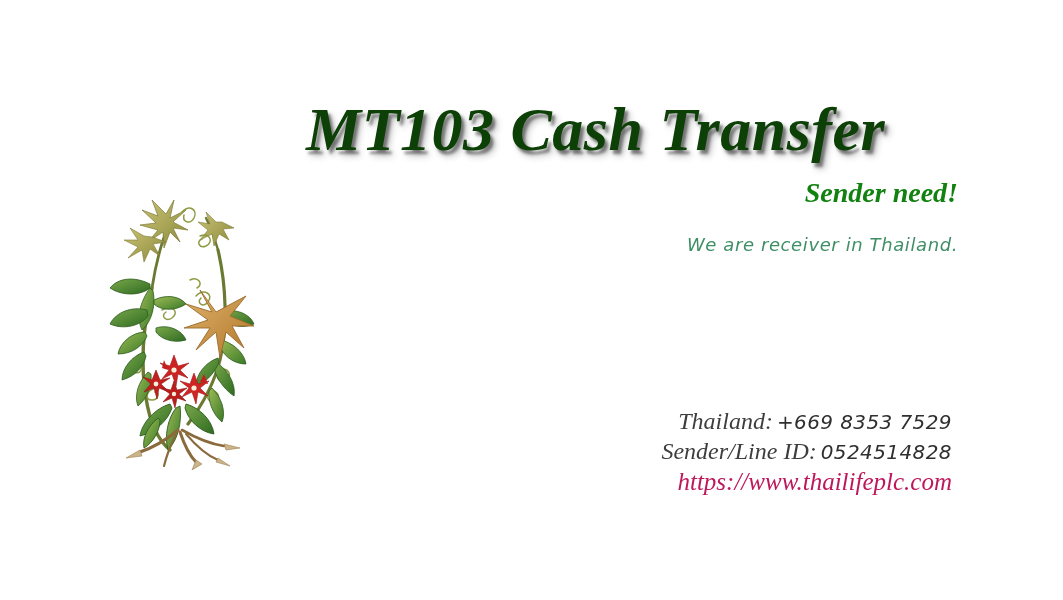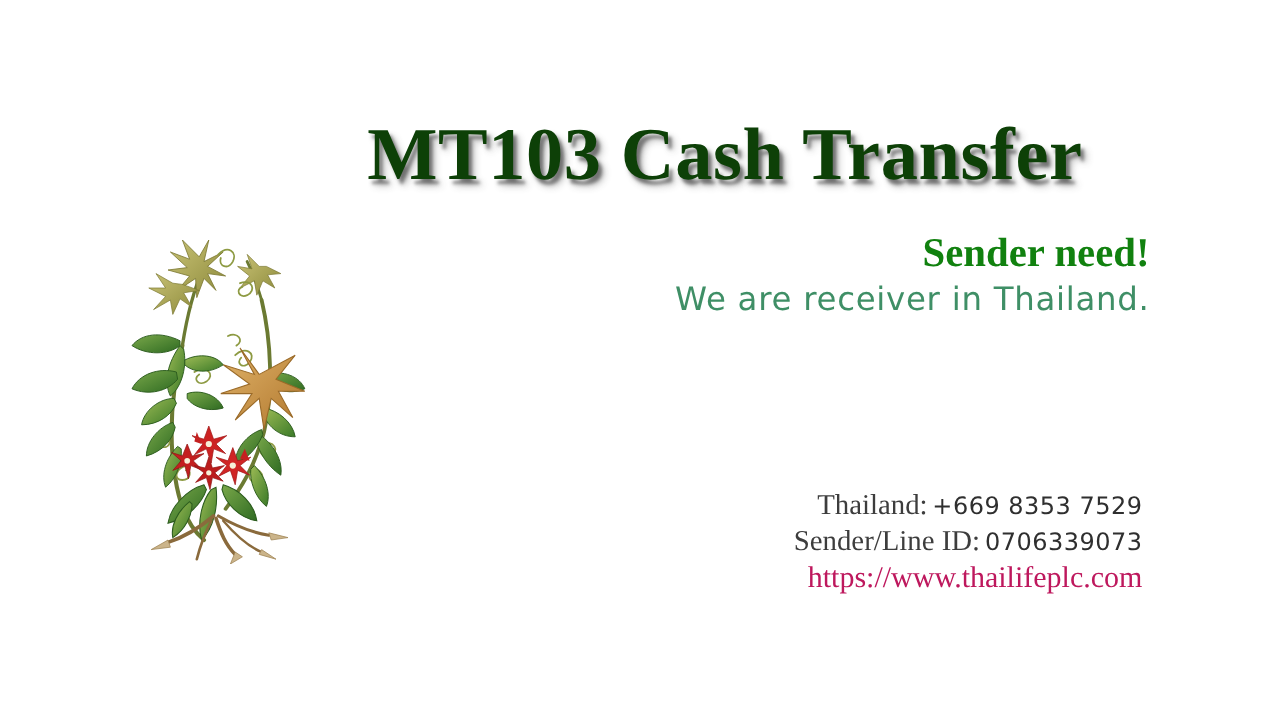--- a/index.html
+++ b/index.html
@@ -9,20 +9,21 @@
   }
   body {
     font-family: "Liberation Serif", serif;
   }
   .canvas {
     position: relative;
     width: 1063px;
     height: 588px;
     background: #ffffff;
     overflow: hidden;
+    font-style: italic;
   }
 
   
   .title {
     position: absolute;
     left: 306px;
     top: 98px;
     width: 660px;
     font-family: "Liberation Serif", serif;
     font-weight: bold;
@@ -34,40 +35,40 @@
     white-space: nowrap;
     text-shadow:
       3px 4px 3px rgba(40,40,40,0.55),
       5px 6px 6px rgba(60,60,60,0.30);
   }
 
   
   .subtitle {
     position: absolute;
     left: 306px;
-    top: 194px;
+    top: 178px;
     width: 652px;
     font-family: "Liberation Serif", serif;
     font-weight: bold;
-    font-size: 34px;
+    font-size: 28px;
     line-height: 1.05;
     color: #11810f;
     text-align: right;
     white-space: nowrap;
   }
 
   
   .tagline {
     position: absolute;
     left: 306px;
     top: 235px;
     width: 652px;
     font-family: "DejaVu Sans", sans-serif;
     font-weight: normal;
-    font-size: 27px;
+    font-size: 18px;
     line-height: 1.1;
     letter-spacing: 0.6px;
     color: #3f8f66;
     text-align: right;
     white-space: nowrap;
   }
 
   
   .contact {
     position: absolute;
@@ -244,21 +245,21 @@
 
   <div class="contact">
 
     <div class="contact-line">
       <span class="c-label">Thailand:</span>
       <span class="c-value-big">+669 8353 7529</span>
     </div>
 
     <div class="contact-line">
       <span class="c-label">Sender/Line ID:</span>
-      <span class="c-value-big">0706339073</span>
+      <span class="c-value-big">0524514828</span>
     </div>
 
     <div class="contact-line">
       <span class="c-plain">https://www.thailifeplc.com</span>
     </div>
 
 
   </div>
 
 </div>

